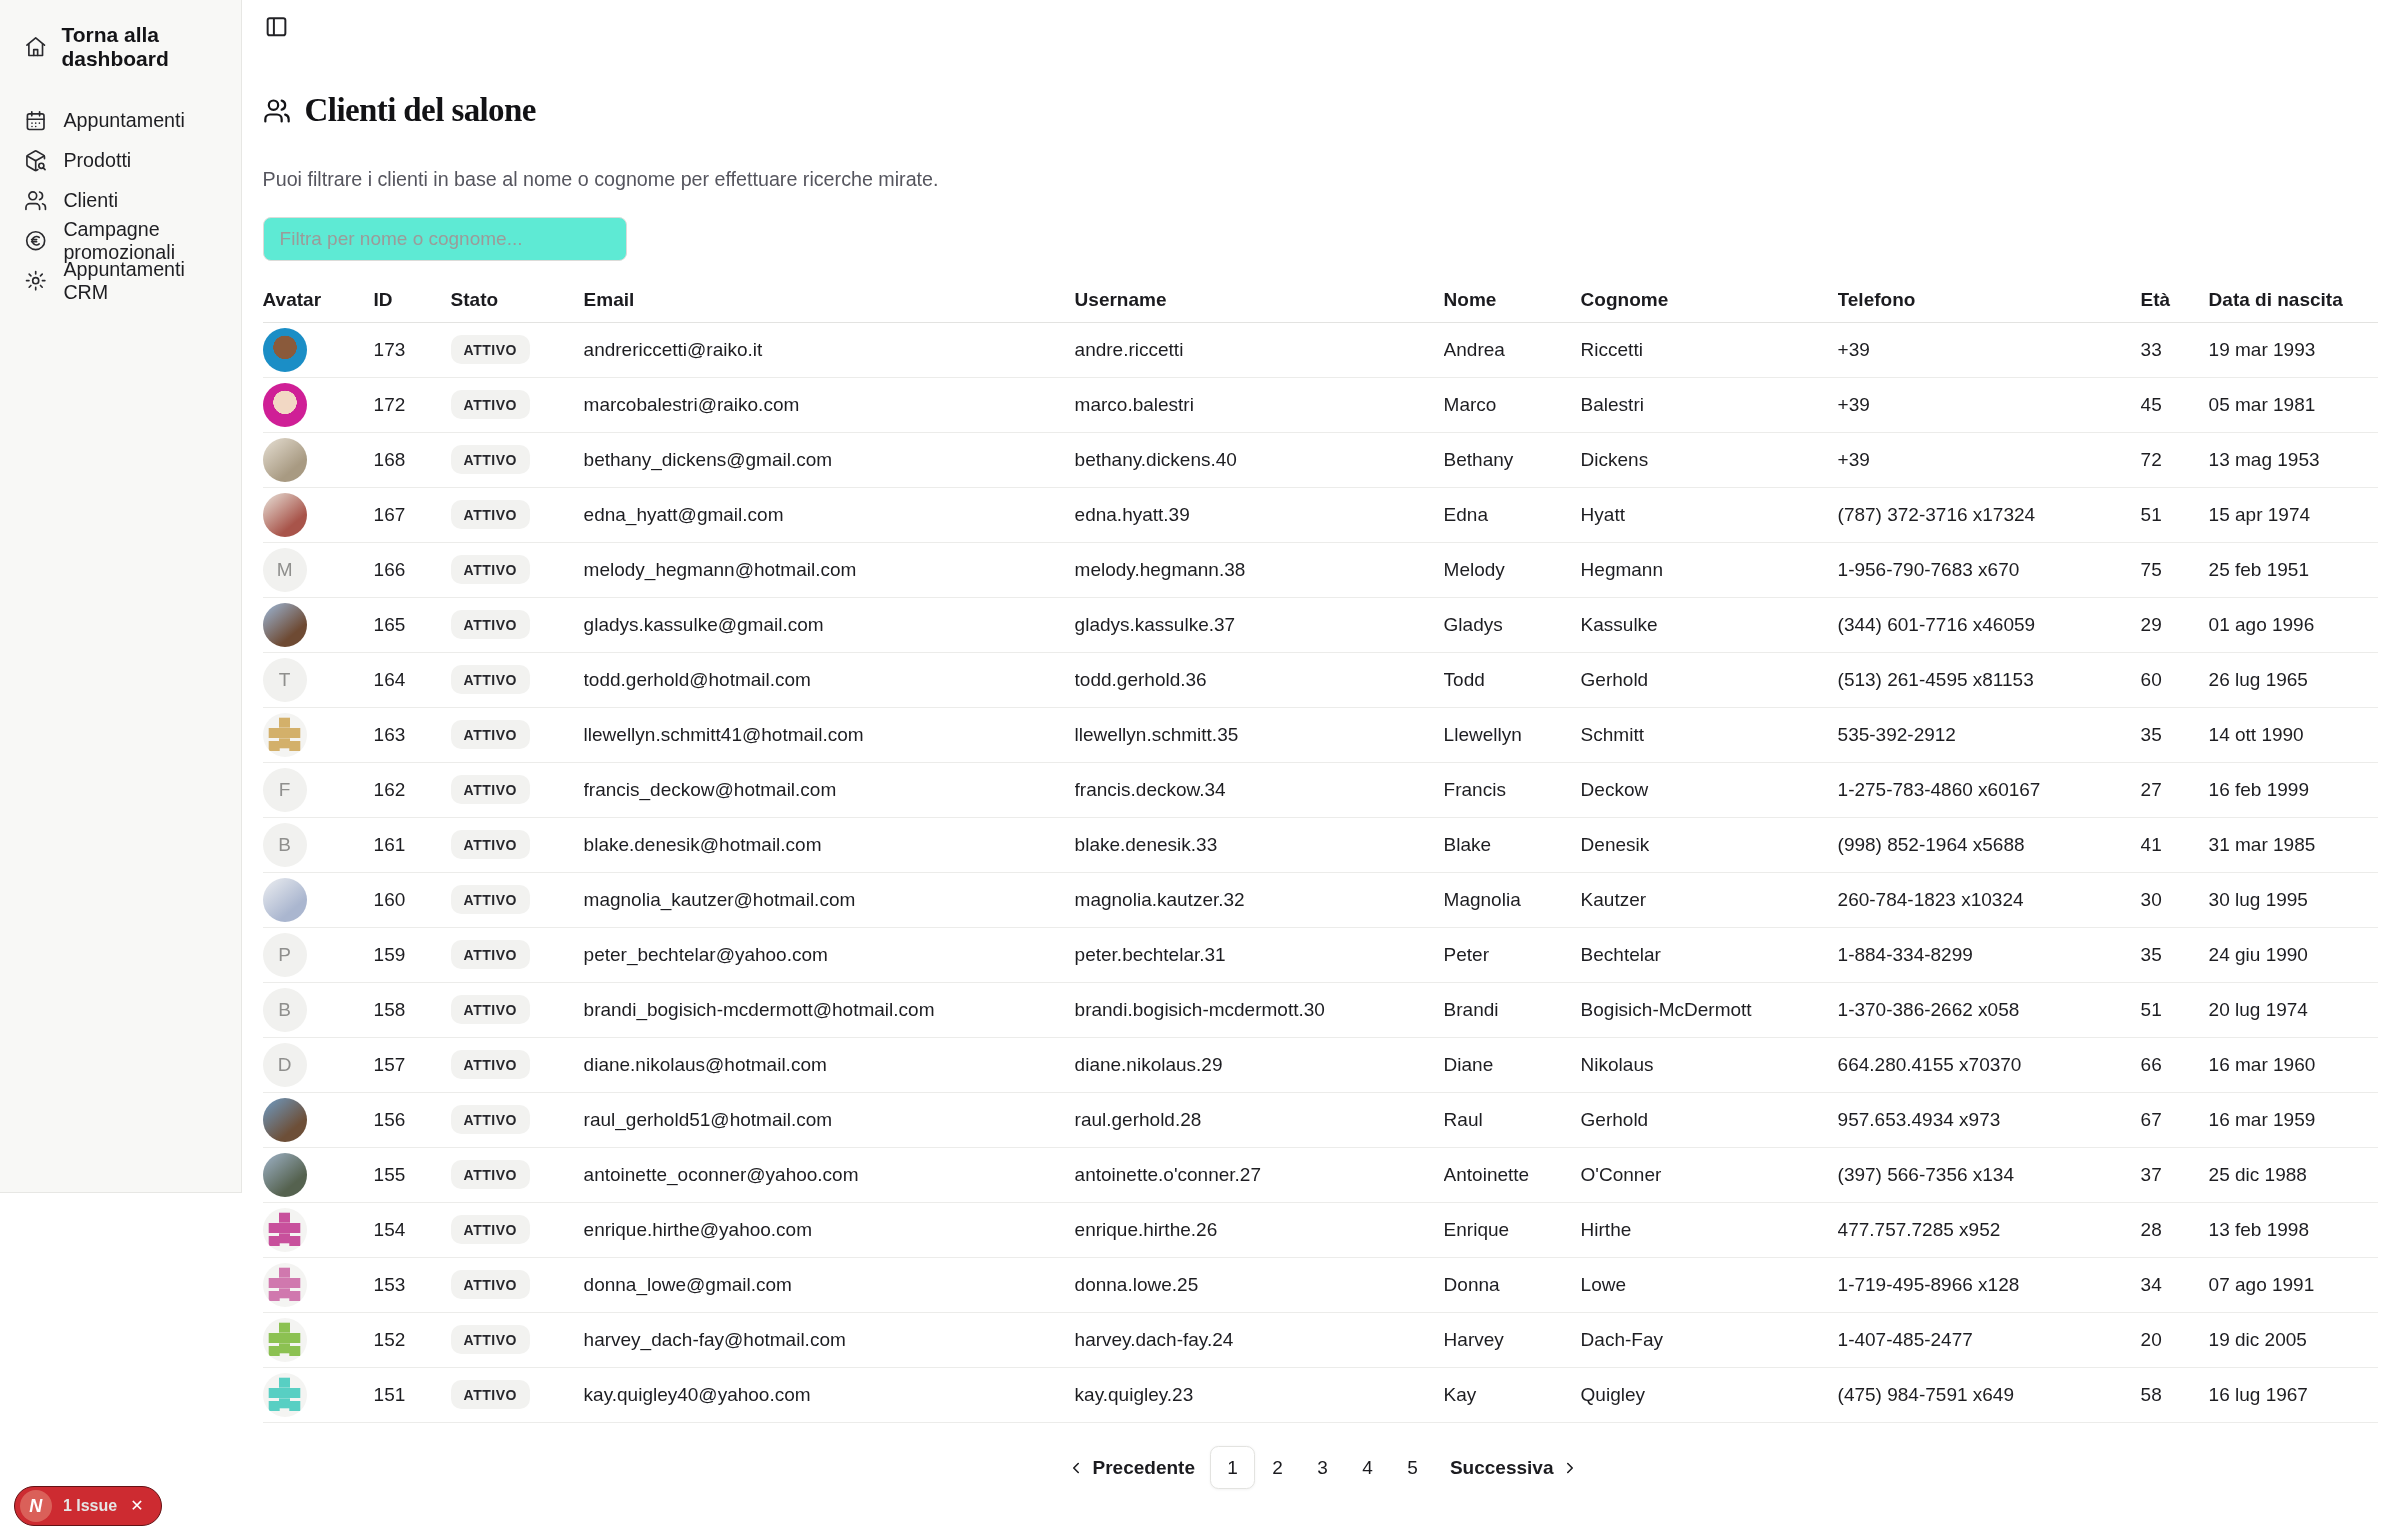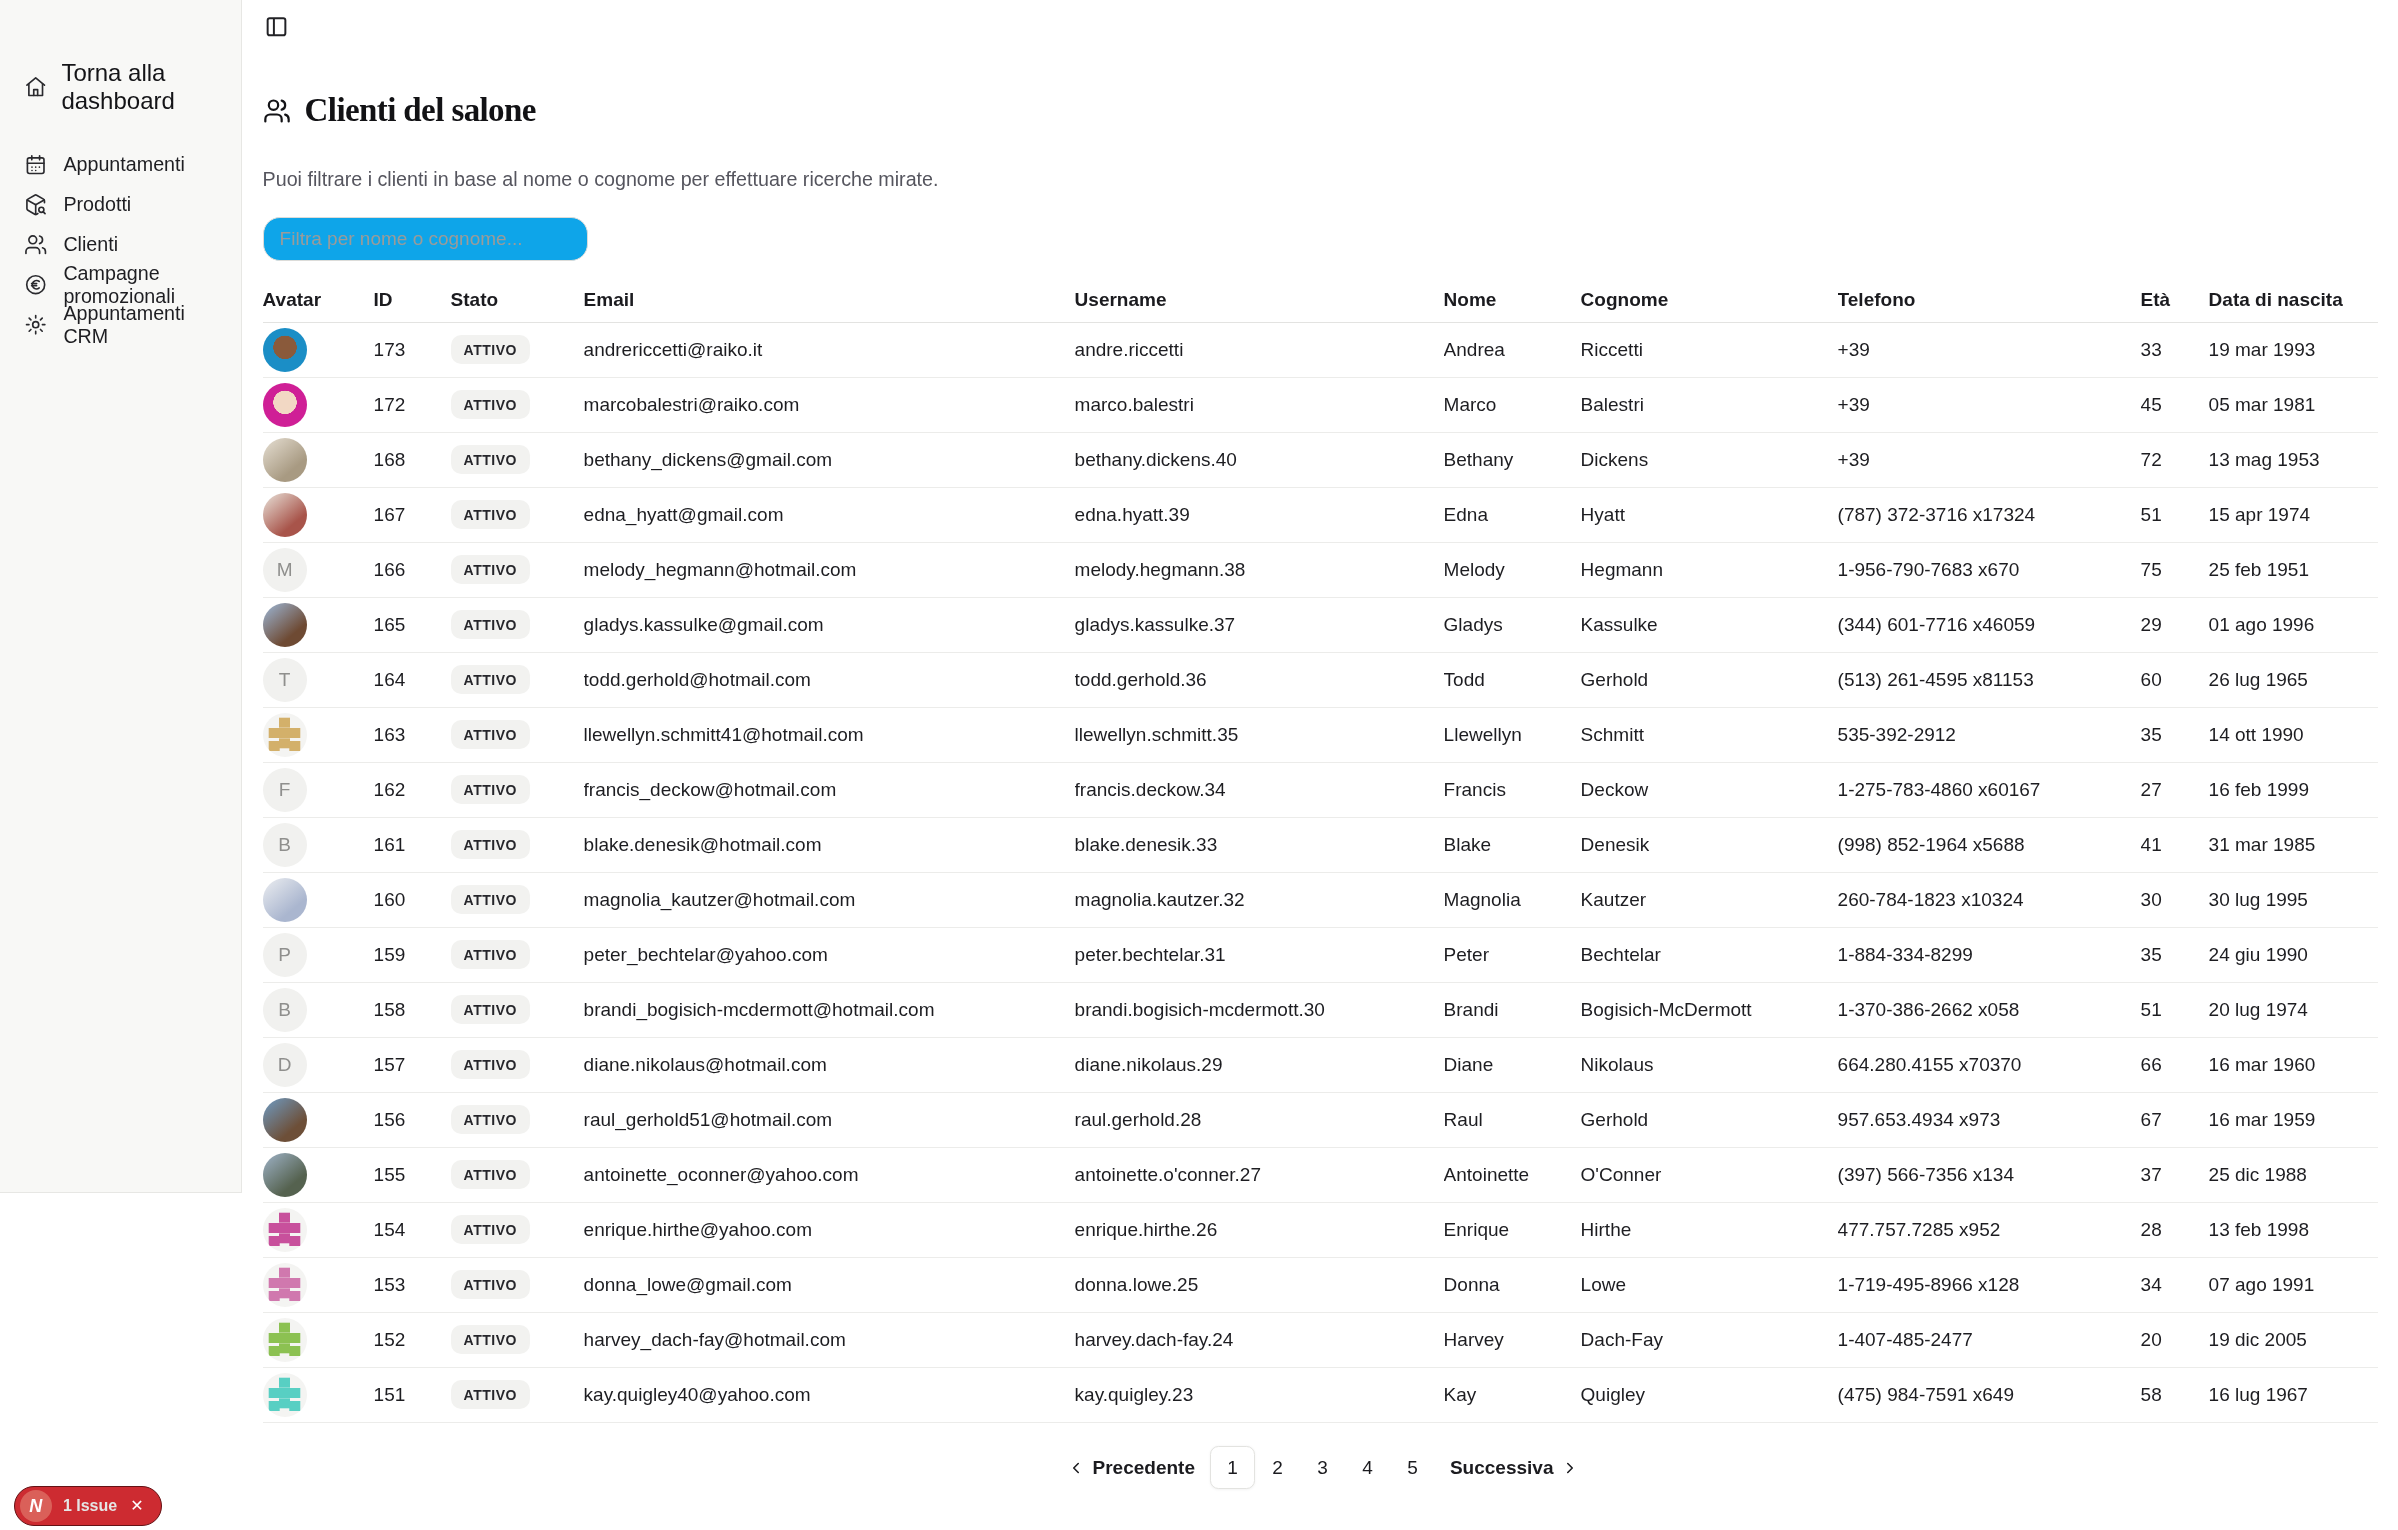--- a/index.html
+++ b/index.html
@@ -12,23 +12,22 @@
   svg { display:block; }
 
   
   .sidebar {
     position:absolute; left:0; top:0; width:242px; height:1193px;
     background:#f8f8f6; border-right:0.9px solid #e7e7e4; border-bottom:0.9px solid #e7e7e4;
     padding-top:15px;
   }
   .sb-header {
     display:flex; align-items:center; gap:14px;
-    padding:7.5px 15px 7.5px 24px; font-size:24px; font-weight:400; color:#141417;
+    padding:7.5px 15px 7.5px 24px; font-size:21px; font-weight:700; color:#141417;
     cursor:pointer;
-    margin-top:36px;
   }
   .sb-nav { margin-top:22.5px; }
   .sb-item {
     display:flex; align-items:center; gap:16px; height:40px;
     padding:0 15px 0 24px; font-size:19.7px; color:#1e1e22; cursor:pointer;
   }
   .sb-item .ic, .sb-header .ic { width:23.4px; height:23.4px; color:#2a2a2e; flex:0 0 auto; }
   .ic svg { width:100%; height:100%; fill:none; stroke:currentColor; stroke-width:1.7; stroke-linecap:round; stroke-linejoin:round; }
 
   
@@ -40,22 +39,22 @@
   .toggle-btn svg { width:25px; height:25px; fill:none; stroke:currentColor; stroke-width:1.9; stroke-linejoin:round; }
 
   .title-row { display:flex; align-items:center; gap:14px; margin-top:28px;font-family:Liberation Serif, serif; }
   .title-row .ic { width:28px; height:28px; color:#141417; }
   .page-title { font-size:33px; font-weight:800; letter-spacing:-0.6px; color:#121215; }
 
   .desc { margin-top:16px; font-size:19.7px; line-height:23.4px; color:#55555e; }
   .desc p { margin:0 0 0.9px 0; font-weight:400; }
 
   .filter-input {
-    margin-top:25px; width:325px; height:44px;
-    border:0.9px solid #dcdcd9; border-radius:17px; background:#0ea5e9;
+    margin-top:25px; width:364px; height:44px;
+    border:0.9px solid #dcdcd9; border-radius:8px; background:#5eead4;
     padding:0 16px; font-size:19px; color:#17171a;
     font-family:"Liberation Sans", sans-serif; outline:none;
   }
   .filter-input::placeholder { color:#9b9b99; }
 
   
   .table { margin-top:17px; }
   .thead, .trow {
     display:grid;
     grid-template-columns:111px 77px 133px 491px 369px 137px 257px 303px 68px 1fr;

